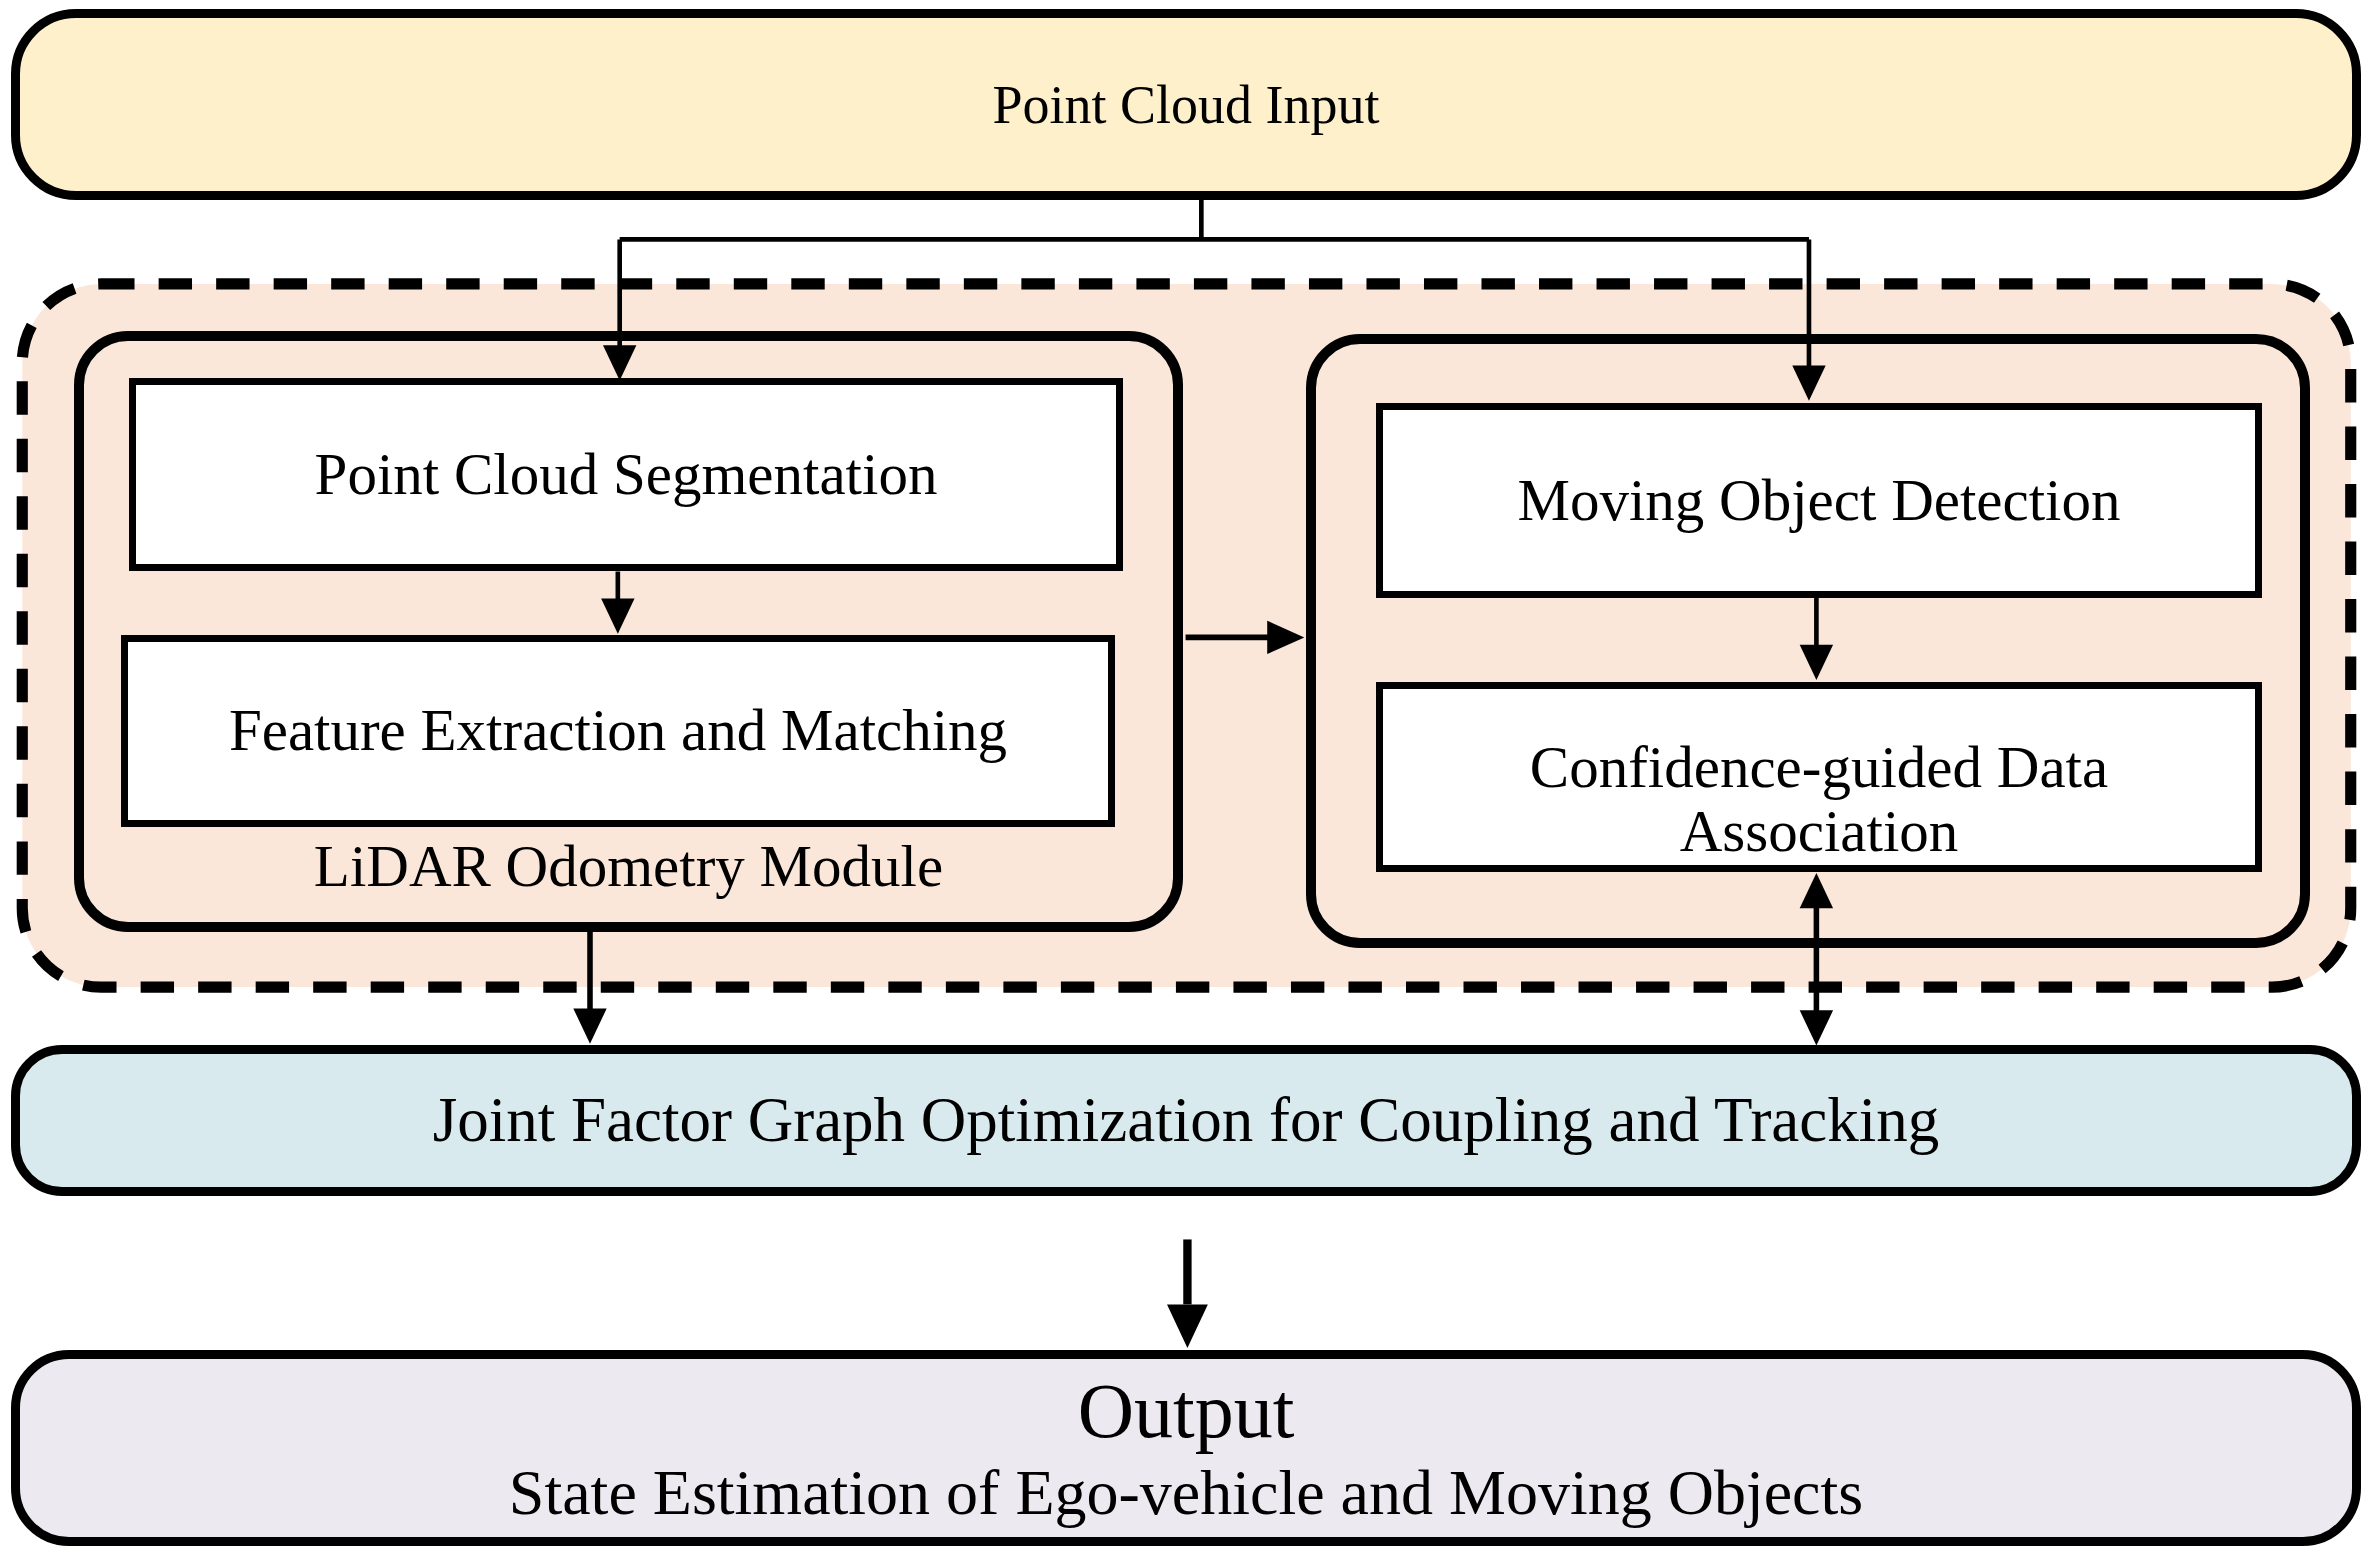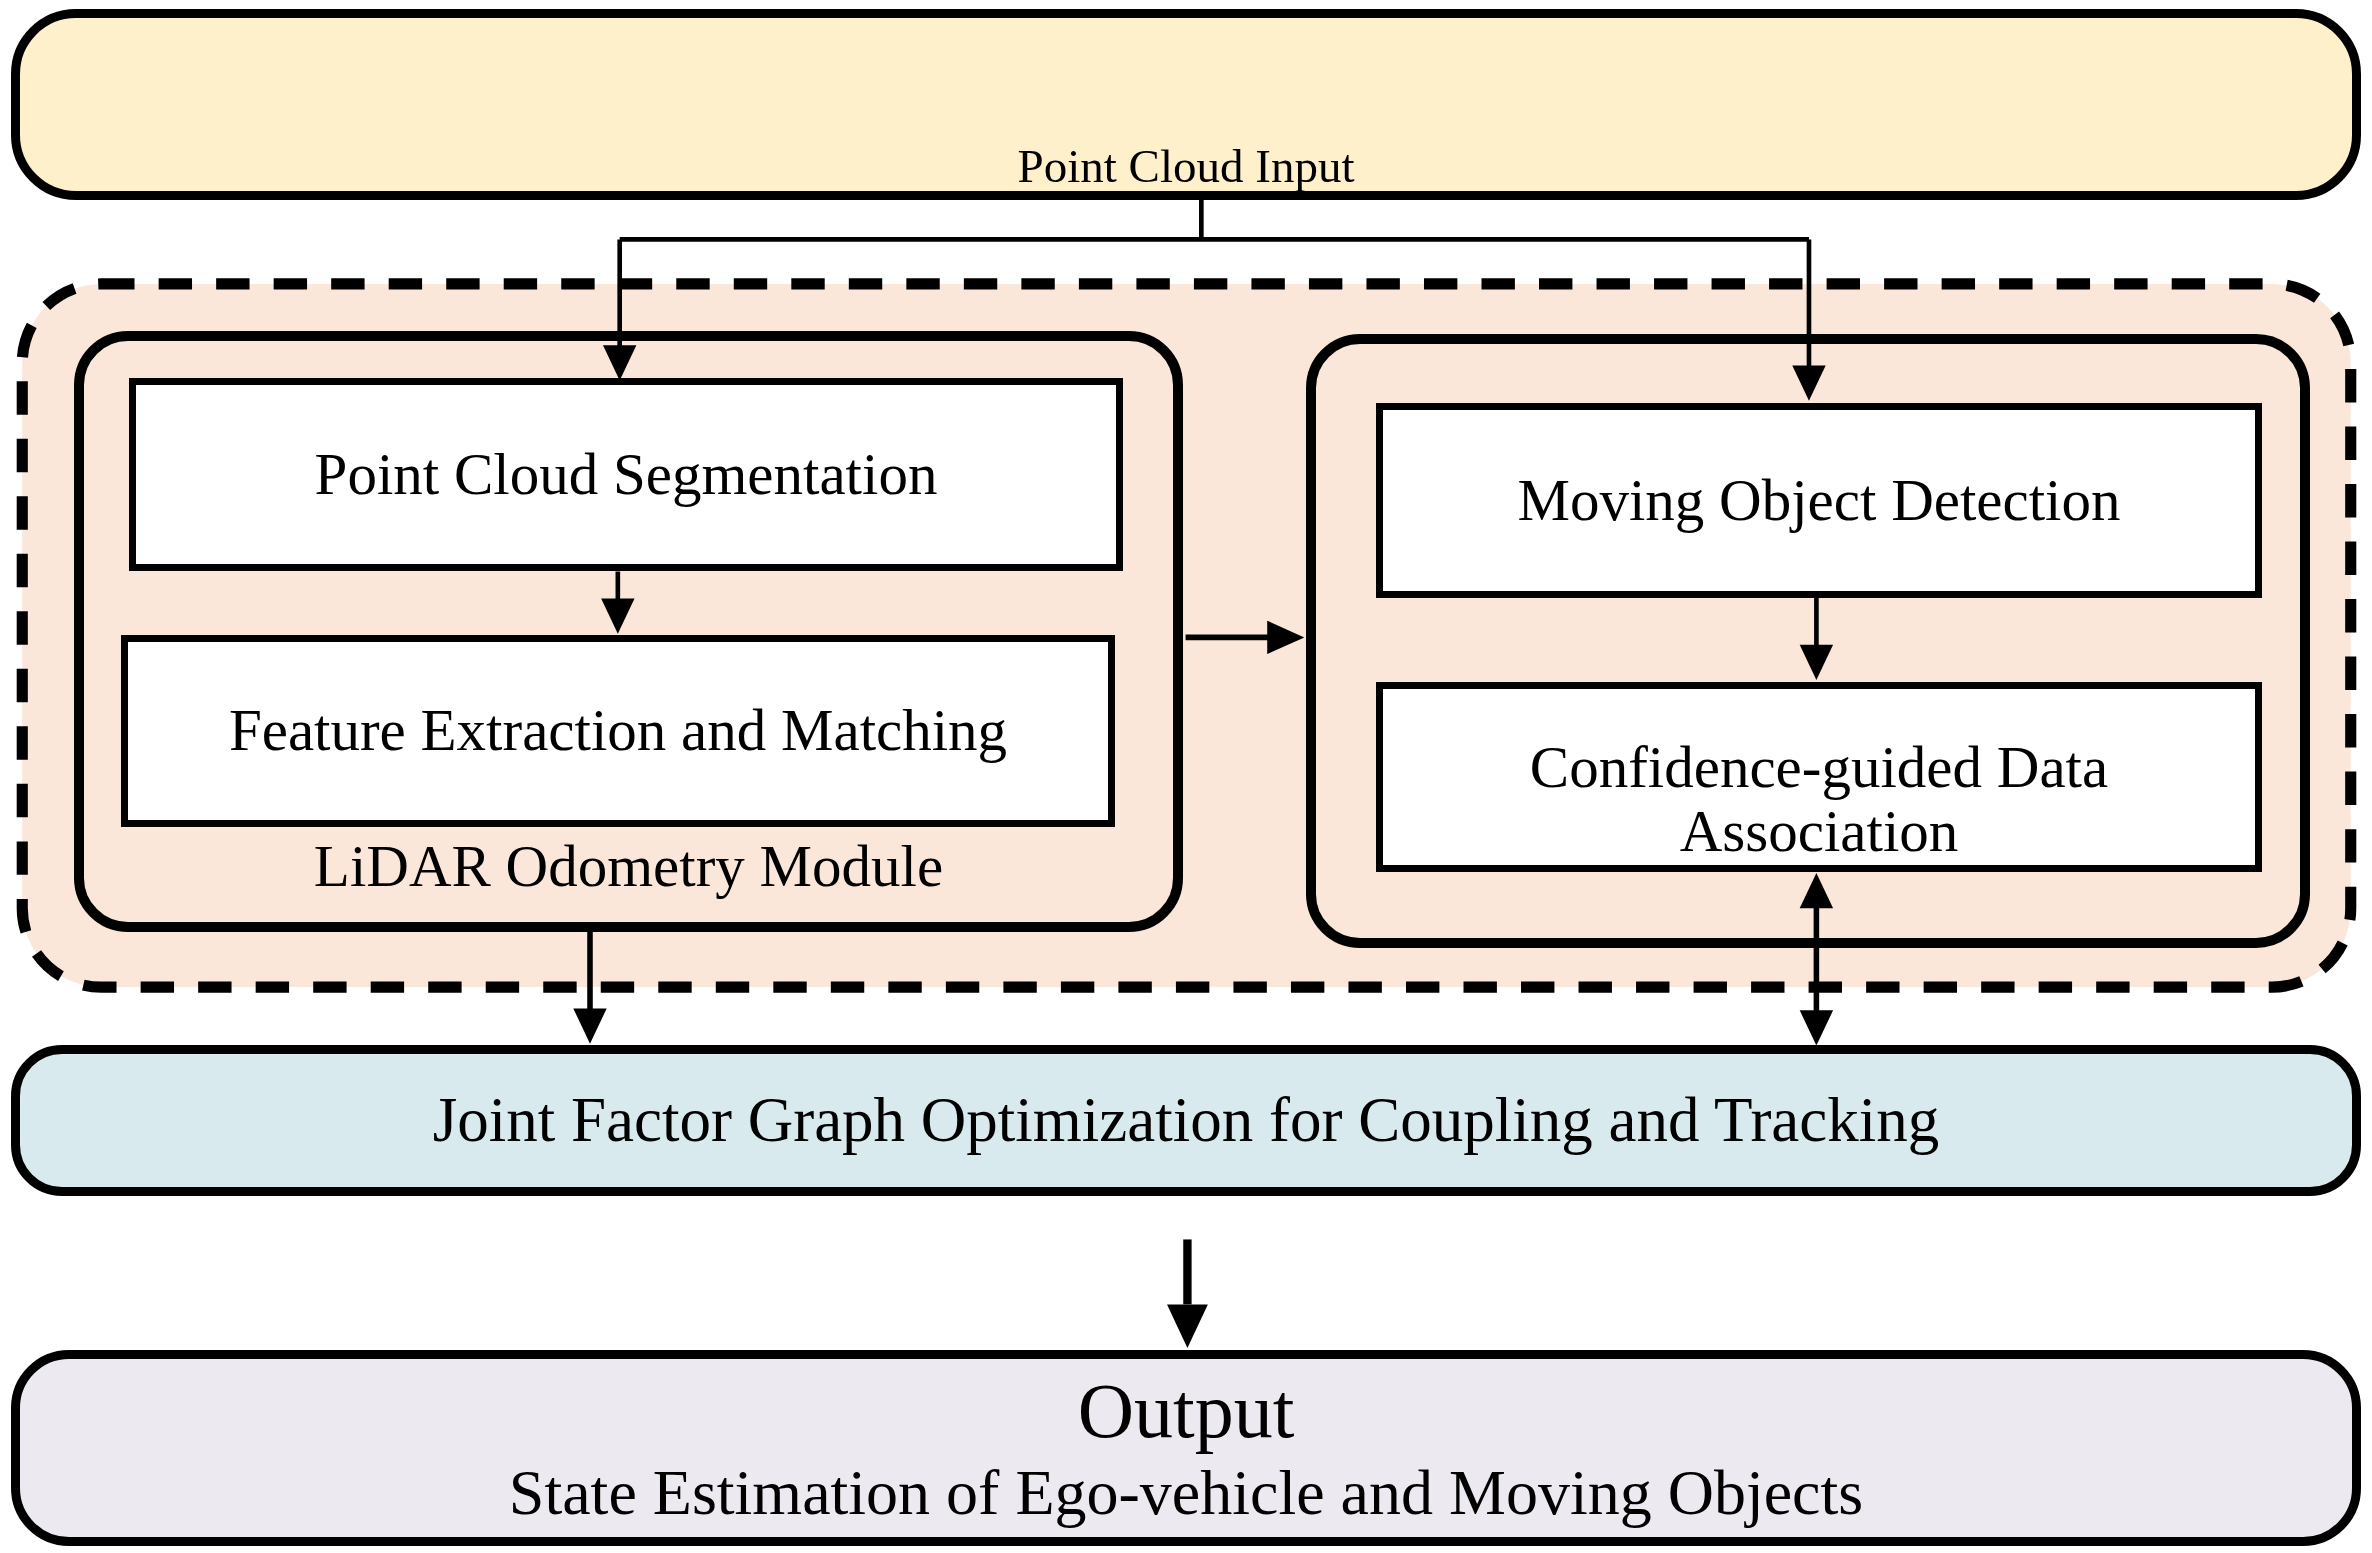--- a/index.html
+++ b/index.html
@@ -28,22 +28,21 @@
     text-align: center;
     line-height: 1.08;
   }
   .pill {
     border: 9.3px solid #000000;
   }
   .input-box {
     left: 11px; top: 9.3px; width: 2350px; height: 191px;
     background: #FDF0CB;
     border-radius: 65px;
-    font-size: 47px;
-    justify-content: flex-end;
+    font-size: 54px;
   }
   .module {
     position: absolute;
     box-sizing: border-box;
     border: 10.2px solid #000000;
     border-radius: 54px;
     background: transparent;
   }
   .module-left  { left: 74px;  top: 331px; width: 1109px; height: 601px; }
   .module-right { left: 1306px; top: 334px; width: 1004px; height: 614px; }

